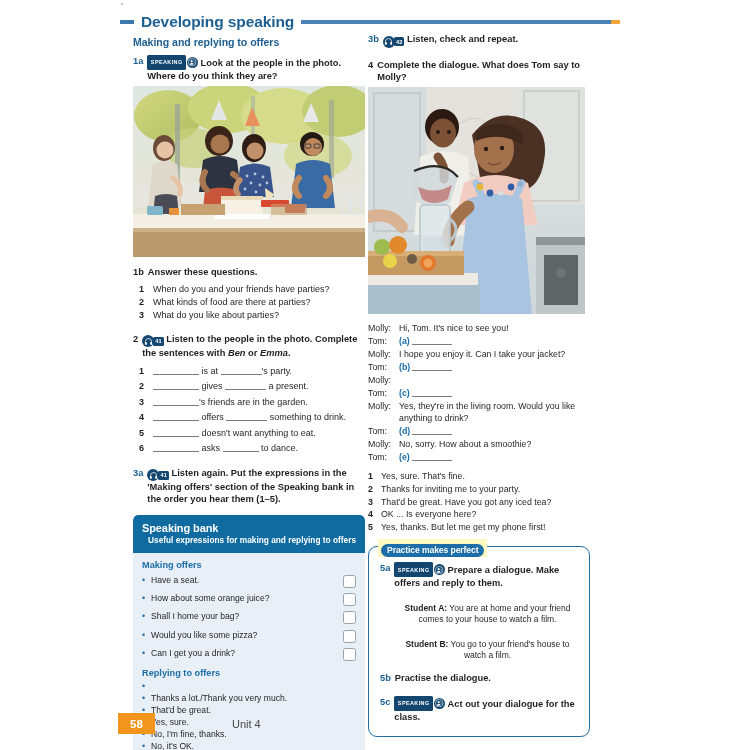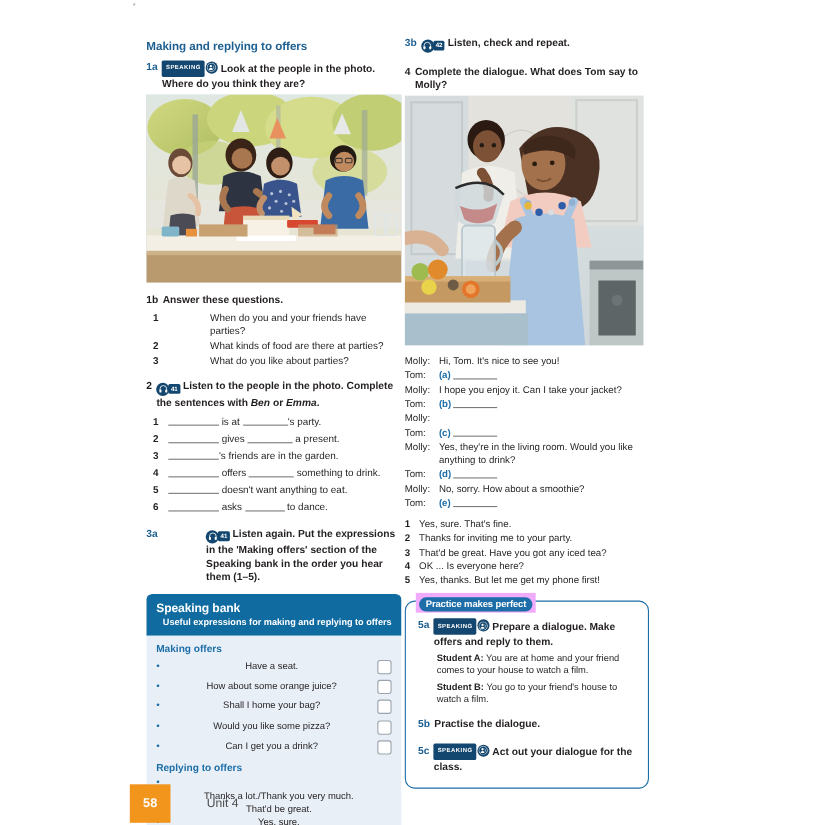--- a/index.html
+++ b/index.html
@@ -68,21 +68,21 @@
 
   
   .photo{position:relative;overflow:hidden;background:#cfd6d8;}
   .photo-left{width:232px;height:171px;margin:3px 0 9px 0;}
   .photo-right{width:217px;height:227px;margin:4px 0 7px 0;}
 
   
   .qlist{margin:2px 0 0 0;padding:0;list-style:none;}
   .qlist li{display:flex;font-size:9px;line-height:12.6px;margin-bottom:0.5px;}
   .qlist .n{width:14px;flex:0 0 auto;font-weight:bold;color:#231f20;padding-left:6px;}
-  .qlist .t{flex:1 1 auto;margin-left:38px;}
+  .qlist .t{flex:1 1 auto;}
 
   
   .glist{margin:4px 0 0 0;padding:0;list-style:none;}
   .glist li{display:flex;font-size:9px;line-height:15.5px;}
   .glist .n{width:14px;flex:0 0 auto;font-weight:bold;padding-left:6px;}
   .glist .t{flex:1 1 auto;}
   .blank{display:inline-block;border-bottom:1px solid #7a7a7a;height:9px;vertical-align:-1px;}
   .b-long{width:46px;}
   .b-mid{width:41px;}
   .b-sml{width:36px;}
@@ -98,21 +98,21 @@
   .bank-body{background:#e8eff7;padding:6px 9px 9px 9px;border-radius:0 0 5px 5px;}
   .bank-sub{font-size:9.2px;font-weight:bold;color:#1d6ea8;margin:1px 0 2px 0;}
   .bank-list{margin:0;padding:0;list-style:none;}
   .bank-list li{
     display:flex;align-items:flex-start;font-size:8.6px;line-height:11px;
     padding:0.5px 0;
   }
   .bank-list .dot{
     color:#1d6ea8;font-size:9px;line-height:11px;width:9px;flex:0 0 auto;
   }
-  .bank-list .txt{flex:1 1 auto;text-align:center;}
+  .bank-list .txt{flex:1 1 auto;}
   .bank-list.spaced li{padding:2.6px 0;}
   .cbox{
     width:11px;height:11px;border:1px solid #9aa3ab;border-radius:2.5px;
     background:#fff;flex:0 0 auto;margin-left:auto;
   }
 
   
   .dlg{margin:3px 0 0 0;padding:0;list-style:none;}
   .dlg li{display:flex;font-size:8.8px;line-height:12.2px;padding:0.4px 0;}
   .dlg .who{width:31px;flex:0 0 auto;font-weight:normal;}
@@ -121,51 +121,57 @@
   .gap-rule{display:inline-block;width:40px;border-bottom:1px solid #7a7a7a;height:8px;vertical-align:-1px;margin-left:2px;}
 
   .anslist{margin:7px 0 0 0;padding:0;list-style:none;}
   .anslist li{display:flex;font-size:8.8px;line-height:12.6px;}
   .anslist .n{width:13px;flex:0 0 auto;font-weight:bold;}
   .anslist .t{flex:1 1 auto;}
 
   
   .pmp{position:relative;margin-top:13px;border:1.6px solid #1d6ea8;border-radius:9px;padding:15px 11px 11px 11px;}
   .pmp-tab{
-    position:absolute;top:-8px;left:9px;background:#f0abfc;padding:0 3px;
+    position:absolute;top:-8px;left:9px;background:#fef9c3;padding:0 3px;
   }
   .pmp-tab span{
     display:inline-block;background:#1d6ea8;color:#ffffff;font-size:8.6px;
     font-weight:bold;padding:1.6px 6px 2px;border-radius:7px;letter-spacing:-0.1px;
   }
   .pmp .ex{margin-bottom:2px;}
-  .pmp-student{font-size:8.5px;line-height:11.4px;margin-top:3px;}
+  .pmp-student{font-size:8.5px;line-height:11.4px;margin-top:13px;text-align:center;}
   .pmp-student b{font-weight:bold;}
   .pmp-indent{margin-left:17px;}
 
   
   .footer{position:absolute;left:118px;top:713px;display:flex;align-items:stretch;}
   .pagenum{
-    background:#f2951d;color:#ffffff;width:37px;height:35px;
+    background:#f2951d;color:#ffffff;width:37px;height:21px;
     display:flex;align-items:center;justify-content:center;
     font-size:11.5px;font-weight:bold;
   }
   .unit{
     display:flex;align-items:center;padding-left:33px;
-    font-size:11px;color:#4a4a4a;
+    font-size:11px;color:#4a4a4a;margin-left:44px;
   }
   .tiny-mark{position:absolute;left:121px;top:3px;width:2px;height:2px;background:#bfbfbf;}
 </style>
 </head>
 <body>
 
 <div class="page">
 
   <div class="tiny-mark"></div>
 
+  <div class="header">
+    <div class="rule-left"></div>
+    <div class="header-title">Developing speaking</div>
+    <div class="rule-right"></div>
+    <div class="rule-accent"></div>
+  </div>
 
   <div class="col-left">
 
     <div class="sub-title">Making and replying to offers</div>
 
     <div class="ex">
       <div class="ex-num">1a</div>
       <div class="ex-body">
         <span class="badge-speaking">SPEAKING</span><span class="icon-speak"><svg width="8.4" height="8.4" viewBox="0 0 24 24">
               <circle cx="12" cy="12" r="11" fill="none" stroke="#ffffff" stroke-width="1.6"></circle>
@@ -325,21 +331,21 @@
       <li>
         <span class="n">5</span>
         <span class="t"><span class="blank b-long"></span><span> doesn't want anything to eat.</span></span>
       </li>
       <li>
         <span class="n">6</span>
         <span class="t"><span class="blank b-long"></span><span> asks </span><span class="blank b-sml"></span><span> to dance.</span></span>
       </li>
     </ul>
 
-    <div class="ex" style="margin-top:10px;gap:40px;">
+    <div class="ex" style="margin-top:10px;">
       <div class="ex-num">3a</div>
       <div class="ex-body">
         <span class="icon-audio"><span class="circ"><svg width="9" height="9" viewBox="0 0 24 24">
                 <path d="M4 15v-3a8 8 0 0 1 16 0v3" fill="none" stroke="#ffffff" stroke-width="2" stroke-linecap="round"></path>
                 <rect x="2.5" y="13.5" width="5" height="7.5" rx="2.2" fill="#ffffff"></rect>
                 <rect x="16.5" y="13.5" width="5" height="7.5" rx="2.2" fill="#ffffff"></rect>
               </svg></span><span class="trk">41</span></span><span>Listen again. Put the expressions in the 'Making offers' section of the Speaking bank in the order you hear them (1–5).</span>
       </div>
     </div>
 

